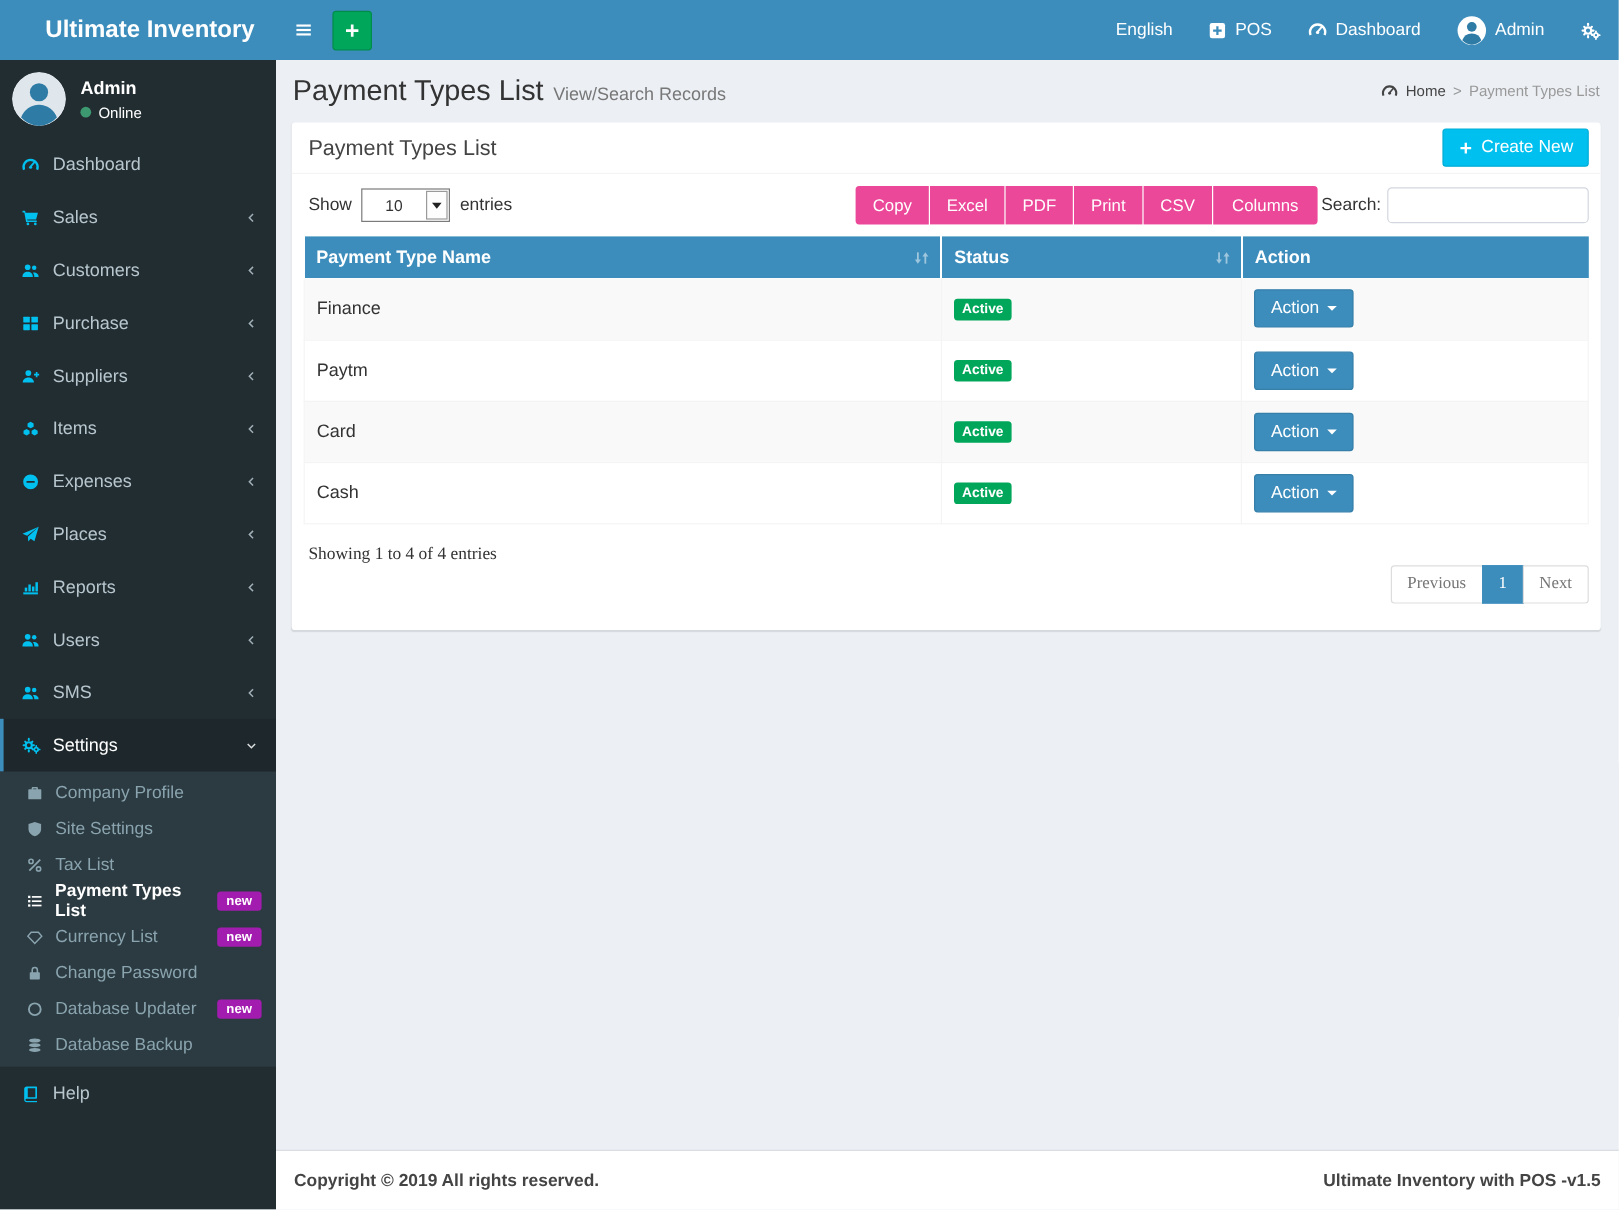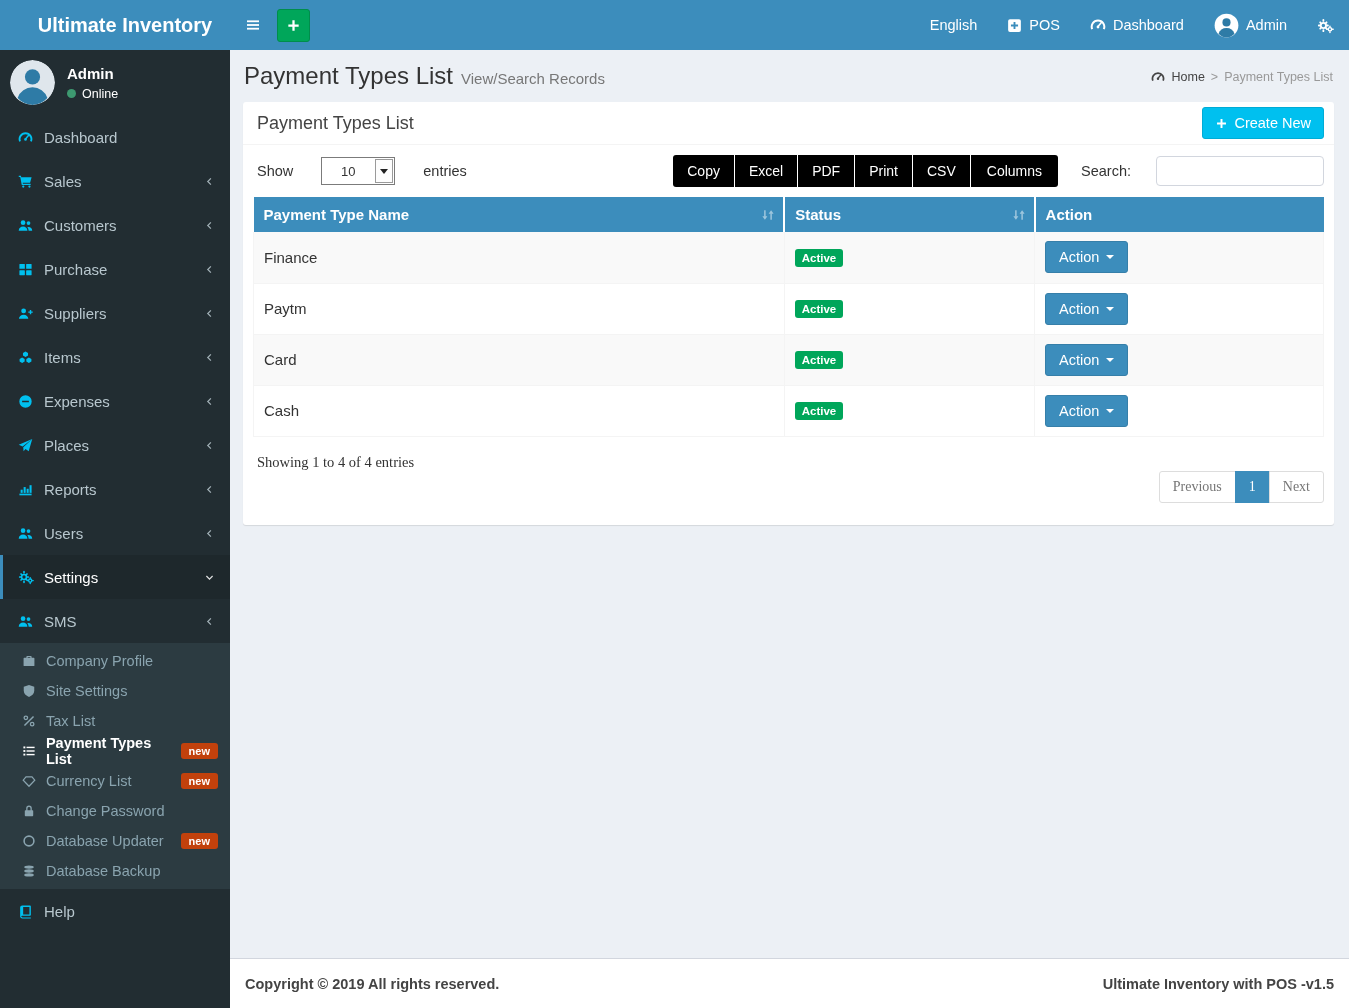--- a/index.html
+++ b/index.html
@@ -30,48 +30,48 @@
   .mi .micon { width:26px; color:#00c0ef; display:flex; align-items:center; }
   .mi .lbl { flex:1; }
   .mi .chev { color:#b8c7ce; opacity:.85; }
   .mi.active { background:#1e282c; border-left-color:#3c8dbc; color:#fff; }
   .mi.active .chev { color:#fff; }
   .submenu { background:#2c3b41; list-style:none; padding:3px 0; }
   .smi { display:flex; align-items:center; height:30px; padding:0 12px 0 22px; color:#8aa4af; cursor:pointer; font-size:14.5px; }
   .smi .micon { width:24px; color:#8aa4af; display:flex; align-items:center; }
   .smi.active { color:#fff; font-weight:bold; }
   .smi.active .micon { color:#fff; }
-  .badge-new { margin-left:auto; background:#c2410c; color:#fff; font-size:11px; font-weight:bold; padding:2px 8px; border-radius:3px; }
+  .badge-new { margin-left:auto; background:#a21caf; color:#fff; font-size:11px; font-weight:bold; padding:2px 8px; border-radius:3px; }
   .ic { display:block; }
 
   
   .main { flex:1; display:flex; flex-direction:column; min-width:0; }
   .content { flex:1; padding:8px 15px 0 13px; }
   .content-header { display:flex; align-items:baseline; margin:4px 1px 12px 1px; }
   .page-title { font-size:24px; font-weight:500; color:#333; }
   .page-sub { font-size:15px; color:#777; margin-left:8px; }
   .breadcrumb { margin-left:auto; display:flex; align-items:center; gap:6px; font-size:12.5px; color:#444; }
   .breadcrumb .bicon { color:#444; display:flex; }
   .bc-sep { color:#999; }
   .bc-current { color:#999; }
 
   .box { background:#fff; border-radius:3px; box-shadow:0 1px 1px rgba(0,0,0,.1); }
   .box-header { display:flex; align-items:center; justify-content:space-between; min-height:43px; padding:4px 10px 4px 14px; border-bottom:1px solid #f4f4f4; }
   .box-title { font-size:18px; color:#444; }
   .btn-create { background:#00c0ef; border:1px solid #00acd6; color:#fff; border-radius:3px; font-size:14.5px; padding:7px 12px; display:flex; align-items:center; gap:6px; cursor:pointer; }
 
-  .toolbar { display:flex; align-items:center; padding:10px 10px 8px 14px;gap:20px; }
+  .toolbar { display:flex; align-items:center; padding:10px 10px 8px 14px; }
   .show-label, .entries-label { font-size:14.5px; color:#333; }
   .fake-select { width:74px; height:28px; background:#fff; border:1px solid #7b7b7b; margin:0 8px; display:flex; align-items:stretch; cursor:pointer; }
   .fs-value { flex:1; display:flex; align-items:center; justify-content:center; font-size:13px; }
   .fs-arrow { width:18px; margin:1px; border:1px solid #9a9a9a; background:#fdfdfd; display:flex; align-items:center; justify-content:center; }
   .tri-down { width:0; height:0; border-left:4px solid transparent; border-right:4px solid transparent; border-top:5px solid #222; }
   .toolbar-spacer { flex:1; }
   .export-group { display:flex; }
-  .btn-export { background:#000000; color:#fff; border:none; font-size:14px; padding:8px 14px; margin-left:1px; cursor:pointer; font-family:inherit; }
+  .btn-export { background:#ec4899; color:#fff; border:none; font-size:14px; padding:8px 14px; margin-left:1px; cursor:pointer; font-family:inherit; }
   .btn-export:first-child { border-radius:3px 0 0 3px; margin-left:0; }
   .btn-export:last-child { border-radius:0 3px 3px 0; padding:8px 16px; }
   .search-label { font-size:14.5px; margin:0 5px 0 3px; }
   .search-input { width:168px; height:30px; border:1px solid #d2d6de; border-radius:4px; padding:0 8px; font-size:14px; font-family:inherit; outline:none; }
 
   .table-wrap { margin:2px 10px 0 10px; }
   table { width:100%; border-collapse:collapse; font-size:15px; }
   thead th { background:#3c8dbc; color:#fff; text-align:left; font-weight:bold; padding:9px 10px; position:relative; cursor:pointer; }
   thead th + th { border-left:2px solid #fff; }
   th.c1 { width:49.6%; } th.c2 { width:23.4%; } th.c3 { width:27%; }
@@ -319,48 +319,48 @@
                 <path d="M.8 13.2c0-2.4 2-4.2 4.6-4.2s4.6 1.8 4.6 4.2v.4H.8zM11.3 13.6v-.4c0-1.3-.5-2.4-1.3-3.3.4-.1.8-.2 1.2-.2 2.2 0 3.9 1.5 3.9 3.5v.4z"></path>
               </svg>
             </span>
           <span class="lbl">Users</span>
           <span class="chev">
               <svg class="ic" width="11" height="11" viewBox="0 0 16 16" fill="none" stroke="currentColor" stroke-width="1.8">
                 <path d="M10 3.5 5.5 8l4.5 4.5"></path>
               </svg>
             </span>
         </li>
+        <li class="mi">
+          <span class="micon">
+              <svg class="ic" width="15" height="15" viewBox="0 0 16 16" fill="currentColor">
+                <circle cx="5.4" cy="5" r="2.5"></circle>
+                <circle cx="11.2" cy="5.4" r="2"></circle>
+                <path d="M.8 13.2c0-2.4 2-4.2 4.6-4.2s4.6 1.8 4.6 4.2v.4H.8zM11.3 13.6v-.4c0-1.3-.5-2.4-1.3-3.3.4-.1.8-.2 1.2-.2 2.2 0 3.9 1.5 3.9 3.5v.4z"></path>
+              </svg>
+            </span>
+          <span class="lbl">SMS</span>
+          <span class="chev">
+              <svg class="ic" width="11" height="11" viewBox="0 0 16 16" fill="none" stroke="currentColor" stroke-width="1.8">
+                <path d="M10 3.5 5.5 8l4.5 4.5"></path>
+              </svg>
+            </span>
+        </li>
         <li class="mi active">
           <span class="micon">
               <svg class="ic" width="16" height="16" viewBox="0 0 16 16" fill="none" stroke="currentColor">
                 <circle cx="6" cy="8" r="2.5" stroke-width="1.7"></circle>
                 <path stroke-width="1.7" stroke-linecap="round" d="M6 3.7v-1M6 13.3v-1M1.7 8h1M9.3 8h1M3 5l.7.7M8.3 10.3 9 11M9 5l-.7.7M3.7 10.3 3 11"></path>
                 <circle cx="12.2" cy="11.6" r="1.6" stroke-width="1.4"></circle>
                 <path stroke-width="1.4" stroke-linecap="round" d="M12.2 9.2v-.6M12.2 14.6V14M9.8 11.6h-.6M15.2 11.6h-.6"></path>
               </svg>
             </span>
           <span class="lbl">Settings</span>
           <span class="chev">
               <svg class="ic" width="11" height="11" viewBox="0 0 16 16" fill="none" stroke="currentColor" stroke-width="1.8">
                 <path d="M3.5 5.8 8 10.3l4.5-4.5"></path>
-              </svg>
-            </span>
-        </li>
-        <li class="mi">
-          <span class="micon">
-              <svg class="ic" width="15" height="15" viewBox="0 0 16 16" fill="currentColor">
-                <circle cx="5.4" cy="5" r="2.5"></circle>
-                <circle cx="11.2" cy="5.4" r="2"></circle>
-                <path d="M.8 13.2c0-2.4 2-4.2 4.6-4.2s4.6 1.8 4.6 4.2v.4H.8zM11.3 13.6v-.4c0-1.3-.5-2.4-1.3-3.3.4-.1.8-.2 1.2-.2 2.2 0 3.9 1.5 3.9 3.5v.4z"></path>
-              </svg>
-            </span>
-          <span class="lbl">SMS</span>
-          <span class="chev">
-              <svg class="ic" width="11" height="11" viewBox="0 0 16 16" fill="none" stroke="currentColor" stroke-width="1.8">
-                <path d="M10 3.5 5.5 8l4.5 4.5"></path>
               </svg>
             </span>
         </li>
       </ul>
 
       <ul class="submenu">
         <li class="smi">
           <span class="micon">
               <svg class="ic" width="14" height="14" viewBox="0 0 16 16" fill="currentColor">
                 <path d="M6 2.2h4a1 1 0 0 1 1 1v1h2.4a.8.8 0 0 1 .8.8v8a.8.8 0 0 1-.8.8H2.6a.8.8 0 0 1-.8-.8v-8a.8.8 0 0 1 .8-.8H5v-1a1 1 0 0 1 1-1zm.5 2h3v-.7h-3z"></path>

